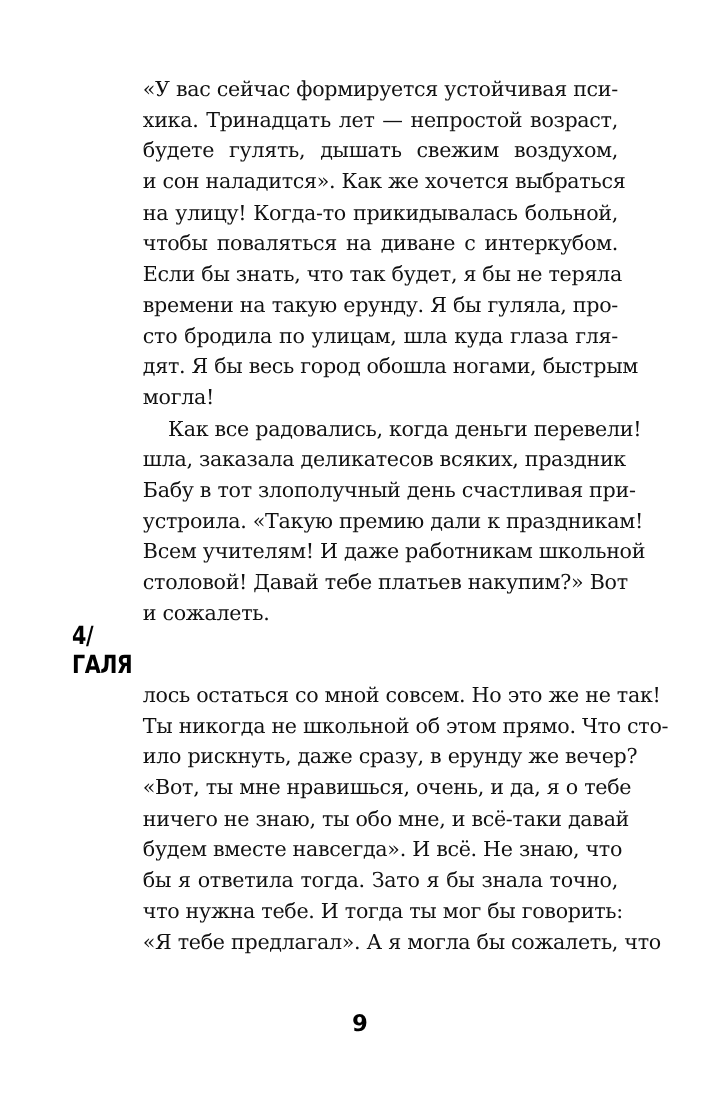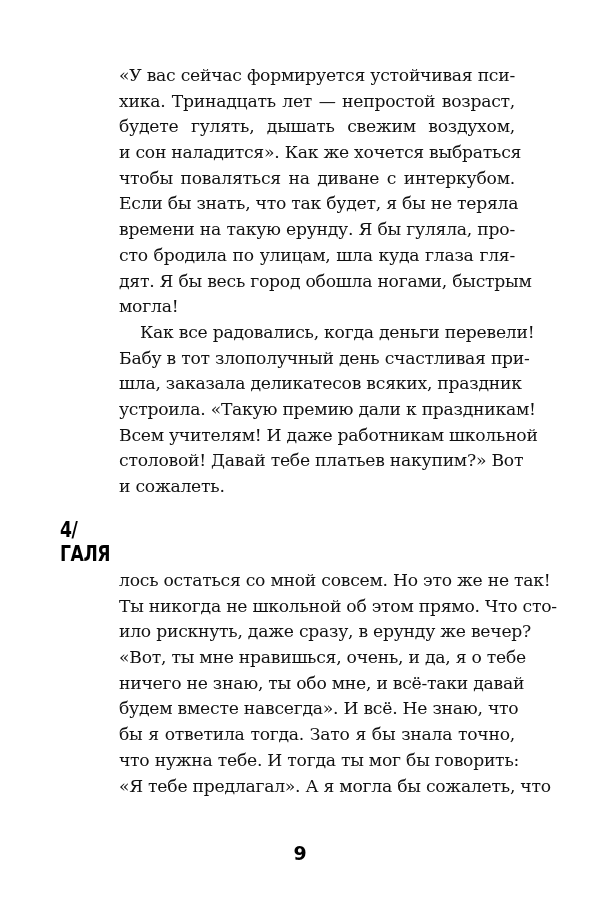--- a/index.html
+++ b/index.html
@@ -51,31 +51,32 @@
 <body>
 
 <div class="page">
 
   <div class="text-block" style="top:63px;">
     <div>
       <div class="line">«У вас сейчас формируется устойчивая пси-</div>
       <div class="line">хика. Тринадцать лет — непростой возраст,</div>
       <div class="line">будете гулять, дышать свежим воздухом,</div>
       <div class="line">и сон наладится». Как же хочется выбраться</div>
+      <div class="line">на улицу! Когда-то прикидывалась больной,</div>
       <div class="line">чтобы поваляться на диване с интеркубом.</div>
       <div class="line">Если бы знать, что так будет, я бы не теряла</div>
       <div class="line">времени на такую ерунду. Я бы гуляла, про-</div>
       <div class="line">сто бродила по улицам, шла куда глаза гля-</div>
       <div class="line">дят. Я бы весь город обошла ногами, быстрым</div>
       <div class="line last">могла!</div>
     </div>
     <div>
       <div class="line indent">Как все радовались, когда деньги перевели!</div>
+      <div class="line">шла, заказала деликатесов всяких, праздник</div>
       <div class="line">Бабу в тот злополучный день счастливая при-</div>
-      <div class="line">шла, заказала деликатесов всяких, праздник</div>
       <div class="line">устроила. «Такую премию дали к праздникам!</div>
       <div class="line">Всем учителям! И даже работникам школьной</div>
       <div class="line">столовой! Давай тебе платьев накупим?» Вот</div>
       <div class="line last">и сожалеть.</div>
     </div>
   </div>
 
   <div class="chapter-heading">
     <div>4/</div>
     <div>ГАЛЯ</div>

